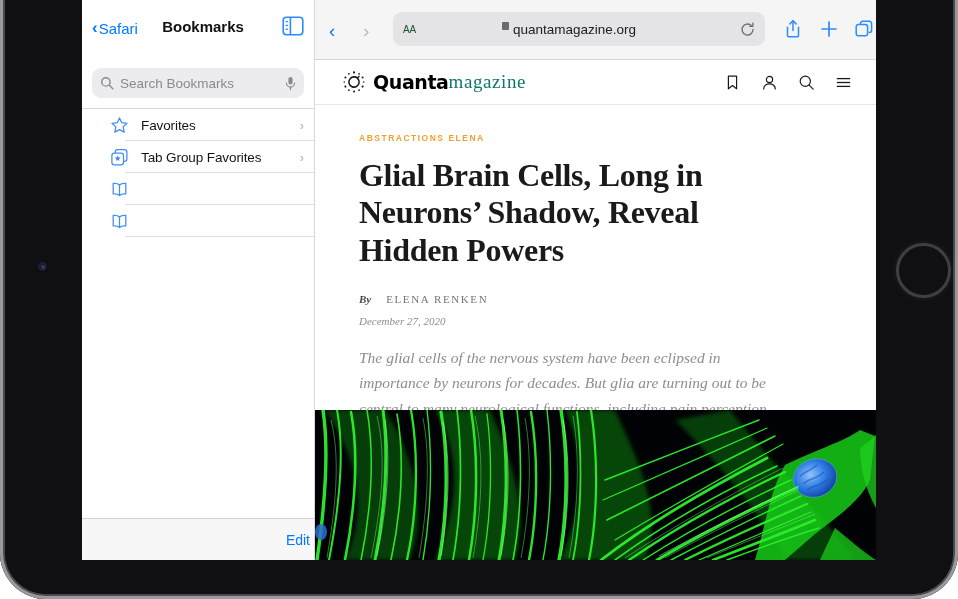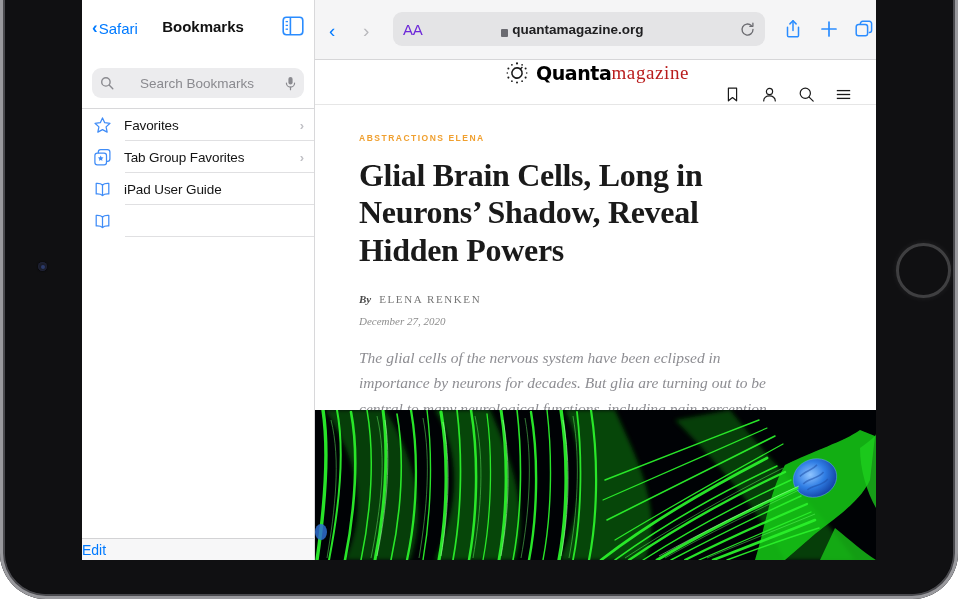--- a/index.html
+++ b/index.html
@@ -107,26 +107,25 @@
   #urlfield {
     position: absolute;
     left: 78px; top: 12px;
     width: 372px; height: 34px;
     background: #e4e4e6;
     border-radius: 9px;
     display: flex; align-items: center;
   }
   #url-aa {
     margin-left: 10px;
-    font-size: 15px; color: #6d28d9; letter-spacing: -0.2px;
+    font-size: 10px; color: #14532d; letter-spacing: -0.2px;
   }
   #url-center {
-    flex: 1; display: flex; align-items: flex-end; justify-content: center;
+    flex: 1; display: flex; align-items: flex-start; justify-content: center;
     margin-left: -18px;
-    font-weight: bold;
   }
   #url-lock {
     width: 7px; height: 8px; background: #6a6a70;
     margin-right: 4px; border-radius: 1px;
   }
   #url-text { font-size: 13.5px; color: #202022; }
   #url-reload {
     margin-right: 10px; width: 15px; height: 15px;
   }
 
@@ -146,34 +145,33 @@
     background: #ffffff;
     border-right: 1px solid #d8d8da;
     box-sizing: border-box;
   }
   #search-wrap { padding: 8px 10px 10px 10px; }
   #search-field {
     height: 30px; background: #ececee;
     border-radius: 9px;
     display: flex; align-items: center;
     padding: 0 8px;
-    gap: 20px;
   }
   #search-icon { width: 14px; height: 14px; flex: 0 0 auto; }
   #search-placeholder {
     flex: 1; margin-left: 6px;
     font-size: 13.5px; color: #8a8a8f;
   }
   #mic-icon { width: 11px; height: 15px; flex: 0 0 auto; }
 
   #bm-list { border-top: 1px solid #d8d8da; }
   .bm-row {
     height: 32px;
     display: flex; align-items: center;
-    padding-left: 11px; padding-right: 10px;
+    padding-left: 28px; padding-right: 10px;
     position: relative;
     background: #fff;
   }
   .bm-row .bm-icon {
     width: 19px; height: 19px;
     flex: 0 0 auto;
     display: flex; align-items: center; justify-content: center;
   }
   .bm-row .bm-label {
     flex: 1; margin-left: 12px;
@@ -184,56 +182,55 @@
     color: #c0c0c5; font-size: 13px; font-weight: 600;
   }
   .bm-sep {
     position: absolute; left: 43px; right: 0; bottom: 0;
     height: 1px; background: #e0e0e2;
   }
 
   #sidebar-footer {
     position: absolute;
     left: 0; bottom: 0;
-    width: 232px; height: 22px;
+    width: 232px; height: 42px;
     background: #f7f7f8;
     border-top: 1px solid #d3d3d5;
     box-sizing: border-box;
-    display: flex; align-items: center; justify-content: flex-start;
-    padding-right: 16px;
+    display: flex; align-items: center; justify-content: flex-end;
+    padding-right: 4px;
   }
   #edit-btn { font-size: 14px; color: #007aff; }
 
   
   #webview {
     position: absolute;
     left: 233px; top: 60px;
     width: 561px; height: 500px;
     background: #ffffff;
     overflow: hidden;
   }
 
   #site-header {
     height: 45px;
     display: flex; align-items: center;
     padding: 0 24px 0 26px;
     border-bottom: 1px solid #e6e6e6;
     box-sizing: border-box;
-    flex-direction: column;
   }
   #logo-area { display: flex; align-items: center; }
   #logo-mark { width: 26px; height: 26px; margin-right: 6px; }
   #logo-quanta {
     font-family: "DejaVu Sans", sans-serif;
     font-size: 19px; font-weight: 700; color: #000;
     letter-spacing: -0.4px;
   }
   #logo-magazine {
     font-family: "Liberation Serif", serif;
-    font-size: 19px; color: #b91c1c;
+    font-size: 19px; color: #0f766e;
     letter-spacing: 0.6px;
   }
   #header-icons {
     margin-left: auto;
     display: flex; align-items: center; gap: 20px;
   }
   .hdr-ic { width: 17px; height: 17px; }
 
   #article { padding: 28px 30px 0 44px; }
 
@@ -250,21 +247,21 @@
     letter-spacing: -0.3px;
     margin: 0 0 24px 0;
     max-width: 400px;
   }
   #byline {
     font-family: "Liberation Serif", serif;
     font-size: 11px; color: #767676;
     margin-bottom: 10px;
   }
   #byline .by-word { font-style: italic; font-weight: 700; color: #4a4a4a; }
-  #byline .by-name { letter-spacing: 1.6px; margin-left: 8px; }
+  #byline .by-name { letter-spacing: 1.6px; margin-left: 15px; }
   #pubdate {
     font-family: "Liberation Serif", serif;
     font-style: italic;
     font-size: 11px; color: #8d8d8d;
     margin-bottom: 18px;
   }
   #deck {
     font-family: "Liberation Serif", serif;
     font-style: italic;
     font-size: 15.5px; line-height: 1.62;
@@ -412,21 +409,20 @@
           <span class="bm-sep"></span>
         </div>
 
         <div class="bm-row">
           <span class="bm-icon">
             <svg viewBox="0 0 19 19" width="19" height="19">
               <path d="M9.5 5.0C8.1 3.6 5.9 3.2 3.2 3.4v10.5c2.7-0.2 4.9 0.2 6.3 1.6 1.4-1.4 3.6-1.8 6.3-1.6V3.4c-2.7-0.2-4.9 0.2-6.3 1.6z" fill="none" stroke="#3f8cf7" stroke-width="1.25" stroke-linejoin="round"></path>
               <line x1="9.5" y1="5.0" x2="9.5" y2="15.5" stroke="#3f8cf7" stroke-width="1.25"></line>
             </svg>
           </span>
-          <span class="bm-label">iPad User Guide</span>
           <span class="bm-chev"></span>
           <span class="bm-sep"></span>
         </div>
 
         <div class="bm-row">
           <span class="bm-icon">
             <svg viewBox="0 0 19 19" width="19" height="19">
               <path d="M9.5 5.0C8.1 3.6 5.9 3.2 3.2 3.4v10.5c2.7-0.2 4.9 0.2 6.3 1.6 1.4-1.4 3.6-1.8 6.3-1.6V3.4c-2.7-0.2-4.9 0.2-6.3 1.6z" fill="none" stroke="#3f8cf7" stroke-width="1.25" stroke-linejoin="round"></path>
               <line x1="9.5" y1="5.0" x2="9.5" y2="15.5" stroke="#3f8cf7" stroke-width="1.25"></line>
             </svg>

